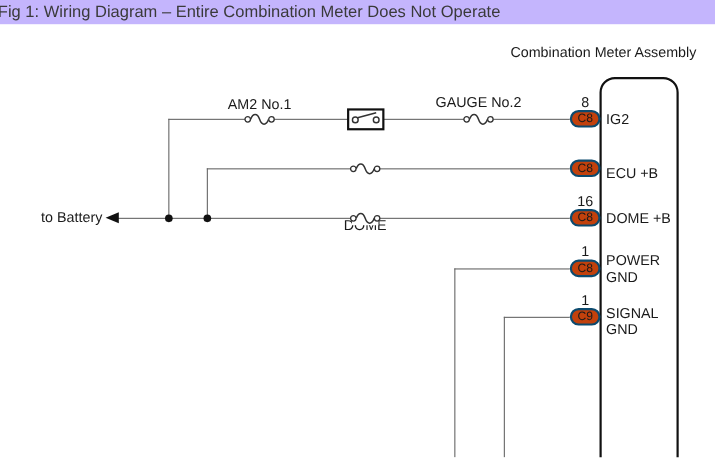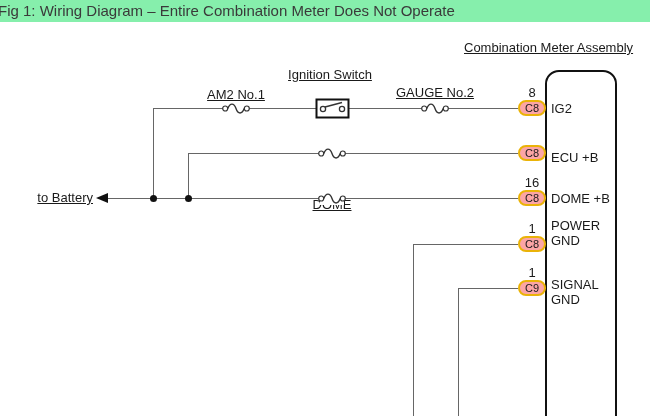--- a/index.html
+++ b/index.html
@@ -2,39 +2,39 @@
 <html><head>
 <meta charset="utf-8">
 <style>
   html,body{margin:0;padding:0;background:#fff;}
   .screen{
     position:relative;width:650px;height:416px;overflow:hidden;
     background:#fff;font-family:"Liberation Sans", sans-serif;color:#1a1a1a;
   }
   .titlebar{
     position:absolute;left:0;top:0;width:650px;height:22px;
-    background:#86efac;color:#3a3a3a;font-size:15px;line-height:22px;
+    background:#c4b5fd;color:#3a3a3a;font-size:15px;line-height:22px;
     white-space:nowrap;text-indent:-2px;
   }
-  .lbl{position:absolute;font-size:13px;color:#1a1a1a;white-space:nowrap;text-decoration:underline;}
+  .lbl{position:absolute;font-size:13px;color:#1a1a1a;white-space:nowrap;}
   .lbl.center{text-align:center;}
   .wire{position:absolute;background:#666;}
   .meter-box{
     position:absolute;left:545px;top:70px;width:72px;height:400px;
     border:2px solid #111;border-radius:14px;background:#fff;box-sizing:border-box;
   }
   .dot{position:absolute;width:7px;height:7px;border-radius:50%;background:#111;}
   .arrow-left{
     position:absolute;width:0;height:0;
     border-top:5.5px solid transparent;border-bottom:5.5px solid transparent;
     border-right:12px solid #111;
   }
   .pin-oval{
     position:absolute;left:518px;width:28px;height:16px;box-sizing:border-box;
-    border:2px solid #eab308;border-radius:8px;background:#fca5a5;
+    border:2px solid #0c4a6e;border-radius:8px;background:#c2410c;
     font-size:11px;line-height:12px;text-align:center;
   }
   .pin-num{position:absolute;left:518px;width:28px;text-align:center;font-size:13px;}
   .pin-label{position:absolute;left:551px;font-size:13px;line-height:16px;white-space:nowrap;}
   .pin-label.wrap{white-space:normal;width:62px;line-height:15px;}
   svg{position:absolute;display:block;}
 </style>
 </head>
 <body>
 
@@ -55,21 +55,20 @@
   <div class="wire" style="left:188px;top:153px;width:1px;height:46px;"></div>
   <div class="wire" style="left:413px;top:244px;width:1px;height:172px;"></div>
   <div class="wire" style="left:458px;top:288px;width:1px;height:128px;"></div>
 
   <div class="dot" style="left:150px;top:195px;"></div>
   <div class="dot" style="left:185px;top:195px;"></div>
 
   <div class="lbl" style="left:25px;top:190px;width:68px;text-align:right;">to Battery</div>
   <div class="arrow-left" style="left:96px;top:193px;"></div>
 
-  <div class="lbl center" style="left:270px;top:67px;width:120px;">Ignition Switch</div>
   <svg style="left:315px;top:98px;" width="35" height="21" viewBox="0 0 35 21">
     <rect x="1.5" y="1.5" width="32" height="18" fill="#fff" stroke="#111" stroke-width="2"></rect>
     <line x1="10" y1="9" x2="27" y2="4.5" stroke="#333" stroke-width="1.4"></line>
     <circle cx="8" cy="11" r="2.6" fill="#fff" stroke="#333" stroke-width="1.3"></circle>
     <circle cx="27" cy="11" r="2.6" fill="#fff" stroke="#333" stroke-width="1.3"></circle>
   </svg>
 
   <div class="lbl center" style="left:186px;top:87px;width:100px;">AM2 No.1</div>
   <svg style="left:221px;top:102px;" width="30" height="13" viewBox="0 0 30 13">
     <rect x="3" y="0" width="24" height="13" fill="#fff"></rect>
@@ -108,19 +107,19 @@
   <div class="pin-num" style="top:147px;">15</div>
   <div class="pin-oval" style="top:145px;">C8</div>
   <div class="pin-label" style="top:150px;">ECU +B</div>
 
   <div class="pin-num" style="top:175px;">16</div>
   <div class="pin-oval" style="top:190px;">C8</div>
   <div class="pin-label" style="top:191px;">DOME +B</div>
 
   <div class="pin-num" style="top:221px;">1</div>
   <div class="pin-oval" style="top:236px;">C8</div>
-  <div class="pin-label wrap" style="top:218px;">POWER GND</div>
+  <div class="pin-label wrap" style="top:229px;">POWER GND</div>
 
   <div class="pin-num" style="top:265px;">1</div>
   <div class="pin-oval" style="top:280px;">C9</div>
   <div class="pin-label wrap" style="top:277px;">SIGNAL GND</div>
 
 </div>
 
 </body></html>

